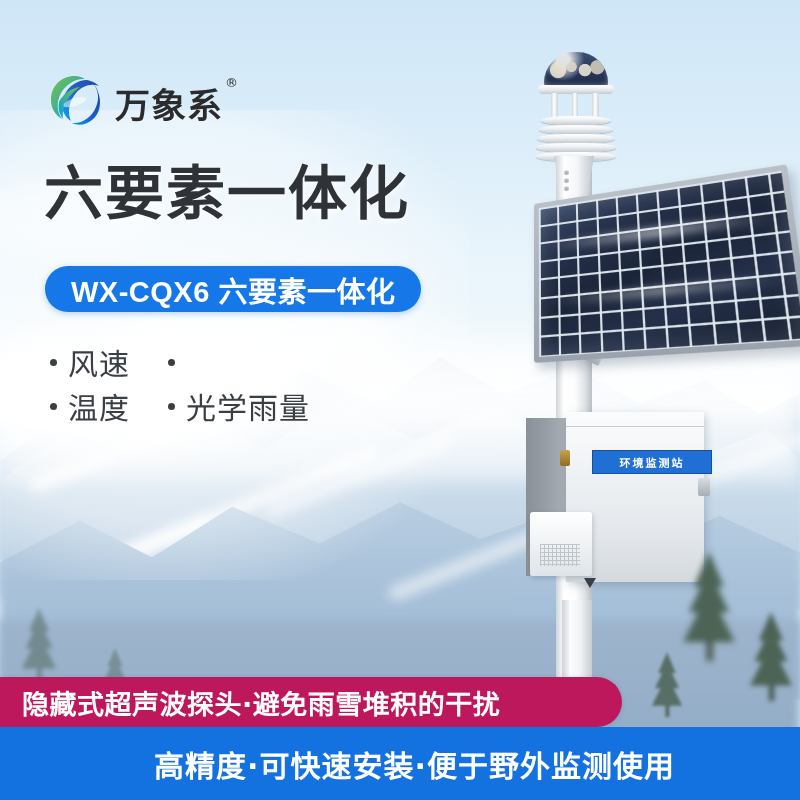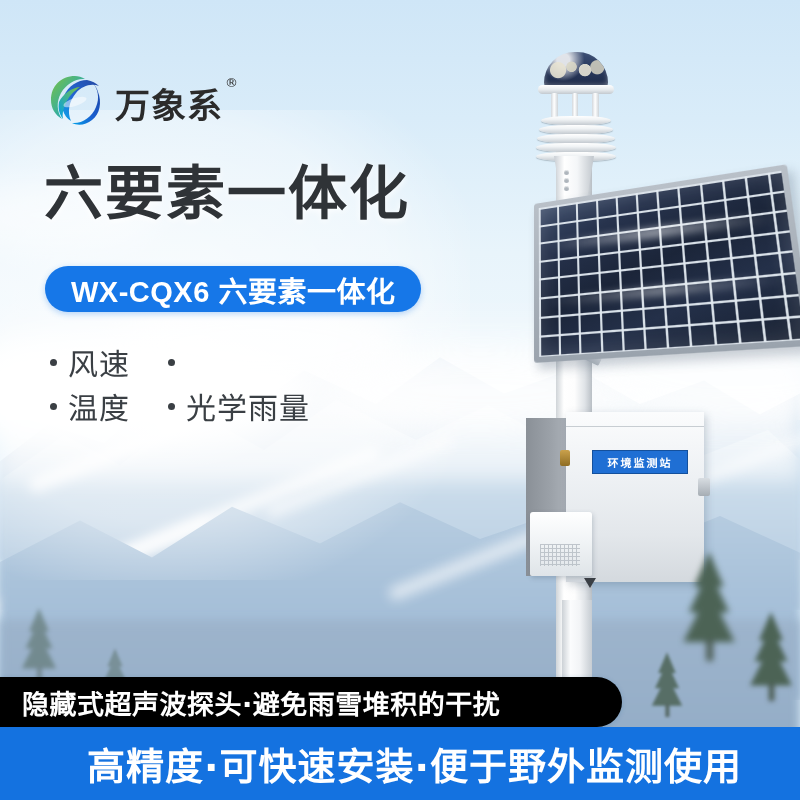--- a/index.html
+++ b/index.html
@@ -230,21 +230,21 @@
   .cab-face {
     position:absolute; left:40px; top:0; width:138px; height:170px;
     background:linear-gradient(180deg,#fbfcfd 0%,#eef1f4 38%,#e3e7eb 72%,#d4d9de 100%);
     box-shadow:2px 3px 8px rgba(60,80,100,.25);
   }
   .cab-face-seam {
     position:absolute; left:40px; top:14px; width:138px; height:1px;
     background:rgba(140,150,160,.45);
   }
   .cab-label {
-    position:absolute; left:66px; top:38px; width:96px; height:24px;
+    position:absolute; left:66px; top:38px; width:120px; height:24px;
     background:#1f6fd4;
     border:1px solid #14509c;
     display:flex; align-items:center; justify-content:center;
   }
   .cab-label span {
     color:#fff; font-size:11px; font-weight:700; letter-spacing:2px;
     font-family:"DejaVu Sans","Liberation Sans",sans-serif;
   }
   .latch {
     position:absolute; width:10px; height:16px; border-radius:2px;
@@ -319,38 +319,38 @@
     font-family:"DejaVu Sans","Liberation Sans",sans-serif;
   }
   .dot {
     width:7px; height:7px; border-radius:50%;
     background:#3a3f44; margin-right:11px; flex:none;
   }
 
   .banner-mid {
     position:absolute; left:0; top:677px;
     width:622px; height:50px;
-    background:#000000;
+    background:#be185d;
     border-radius:0 25px 25px 0;
     display:flex; align-items:center;
     box-shadow:0 1px 5px rgba(20,90,150,.2);
   }
   .banner-mid span {
     color:#fff; font-size:27px; font-weight:700; letter-spacing:.5px;
     padding-left:22px;
     font-family:"DejaVu Sans","Liberation Sans",sans-serif;
   }
 
   .banner-bottom {
     position:absolute; left:0; top:727px; width:800px; height:73px;
     background:#1472e0;
     display:flex; align-items:center; justify-content:center;
   }
   .banner-bottom span {
-    color:#fff; font-size:38px; font-weight:700; letter-spacing:1px;
+    color:#fff; font-size:30px; font-weight:700; letter-spacing:1px;
     font-family:"DejaVu Sans","Liberation Sans",sans-serif;
     margin-left:29px;
   }
 </style>
 </head>
 <body>
 
 <div id="poster">
 
   <div class="bg-sky"></div>

